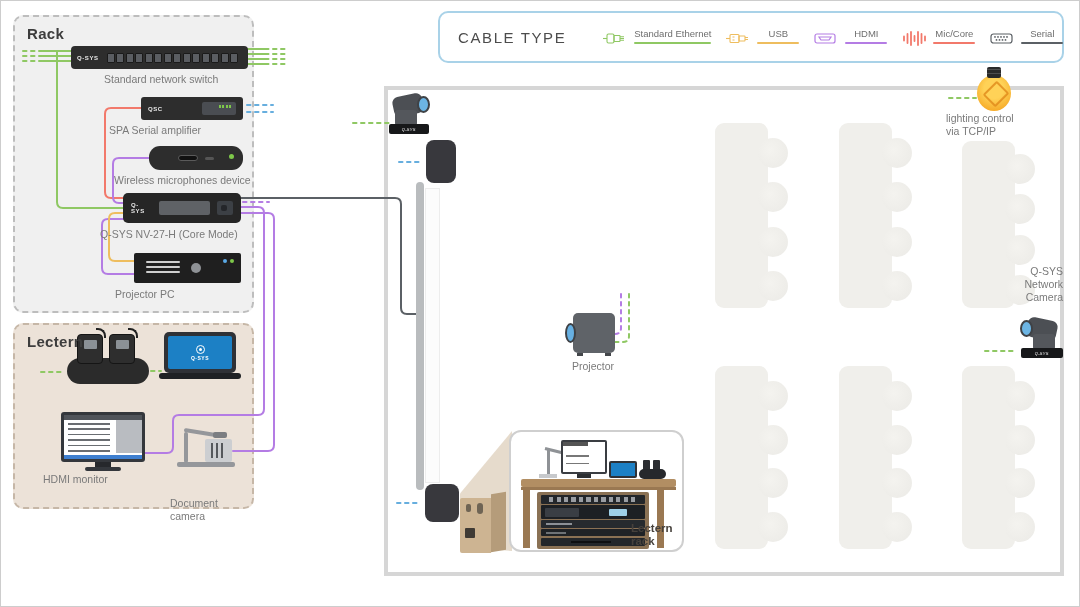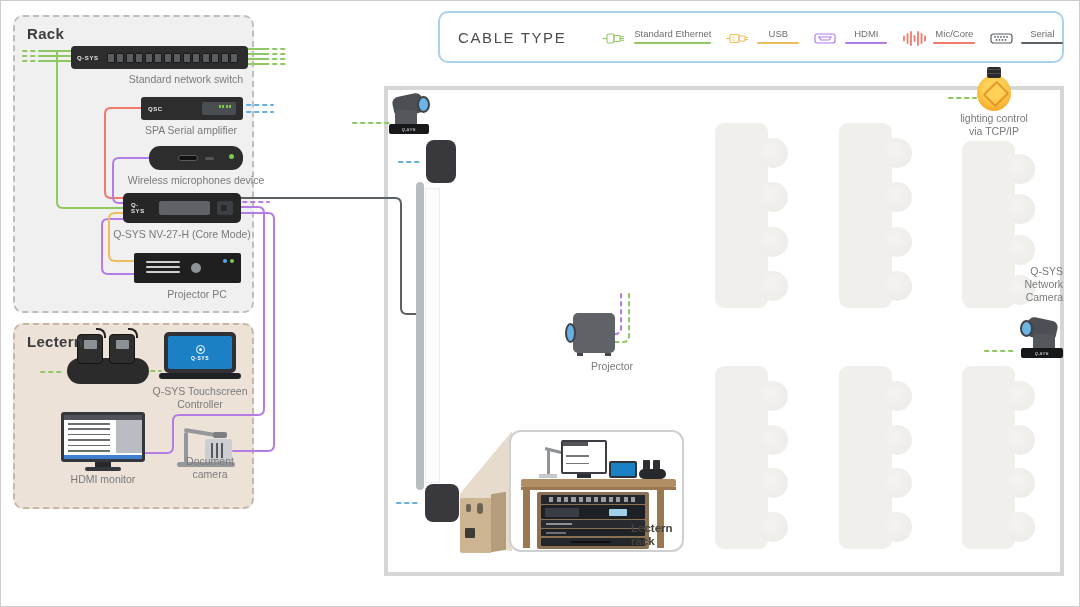--- a/index.html
+++ b/index.html
@@ -30,21 +30,21 @@
   #legend-title { font-size:15px; letter-spacing:1.6px; color:#4c4c4c; white-space:nowrap; }
   .legend-divider { width:1px; height:34px; background:#aed4ea; margin:0 4px; }
   .legend-item { display:flex; align-items:flex-start; gap:6px; }
   .legend-icon { width:26px; height:17px; display:block; margin-top:2px; }
   .legend-text { display:flex; flex-direction:column; gap:3px; }
   .legend-label { font-size:9.5px; color:#6e6e6e; white-space:nowrap; }
   .legend-line { height:2.5px; border-radius:2px; min-width:42px; }
 
   
   .dev-label {
-    position:absolute; font-size:10.5px; color:#7a7a7a; text-align:center;
+    position:absolute; font-size:10.5px; color:#7a7a7a; text-align:left;
     line-height:13px; white-space:pre-line; z-index:12;
   }
 
   
   #cables { position:absolute; left:0; top:0; width:1080px; height:607px; z-index:5; pointer-events:none; }
   #cables path, #cables line { fill:none; stroke-width:2; stroke-linecap:round; stroke-linejoin:round; }
 
   .device { position:absolute; z-index:10; }
 
   
@@ -420,43 +420,41 @@
       <i class="mic-antenna"></i>
     </div>
 
   <div id="touch-frame" class="device">
     <div id="touch-screen">
       <i id="touch-logo"></i>
       <span id="touch-brand">Q-SYS</span>
     </div>
   </div>
   <div id="touch-base" class="device"></div>
-  <div class="dev-label" style="left:139px;top:384px;width:120px;">Q-SYS Touchscreen
-Controller</div>
 
   <div id="monitor-frame" class="device">
     <div id="monitor-inner">
       <div id="monitor-titlebar"></div>
       <div id="monitor-doc"></div>
       <div id="monitor-sidebar"></div>
       <div id="monitor-bluebar"></div>
     </div>
   </div>
   <div id="monitor-stand" class="device"></div>
   <div id="monitor-foot" class="device"></div>
   <div class="dev-label" style="left:42px;top:472px;width:120px;">HDMI monitor</div>
 
   <div id="doccam-arm" class="device"></div>
   <div id="doccam-post" class="device"></div>
   <div id="doccam-head" class="device"></div>
   <div id="doccam-card" class="device">
       <i></i>
     </div>
   <div id="doccam-base" class="device"></div>
-  <div class="dev-label" style="left:169px;top:454px;width:80px;">Document
+  <div class="dev-label" style="left:169px;top:496px;width:80px;">Document
 camera</div>
 
   <div id="camera-front" class="device ptz">
     <i class="head"></i>
     <i class="lens"></i>
     <i class="body"></i>
     <i class="base">
         <span>Q-SYS</span>
       </i>
   </div>

